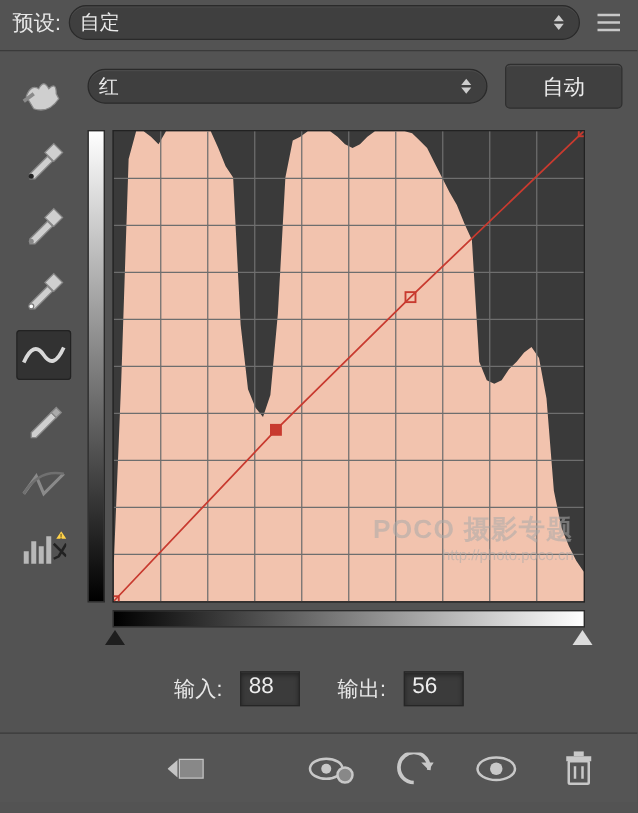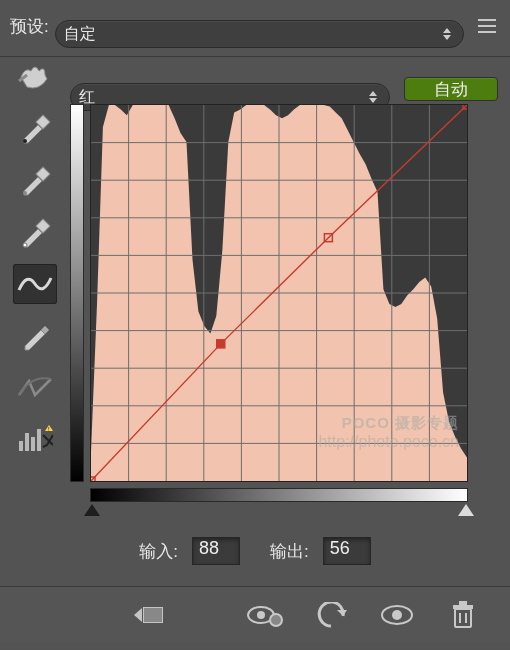--- a/index.html
+++ b/index.html
@@ -7,40 +7,39 @@
   .panel { width: 510px; height: 650px; position: relative; padding-top: 0; }
 
   
   .preset-row { display: flex; align-items: center; gap: 6px; padding: 4px 10px 8px 10px; border-bottom: 1px solid #3a3a3a; }
   .label { font-size: 17px; color: #e8e8e8; white-space: nowrap; }
   .select {
     flex: 1; height: 28px; background: #3f3f3f; border: 1px solid #2a2a2a; border-radius: 14px;
     display: flex; align-items: center; justify-content: space-between; padding: 0 8px; font-size: 16px;
     box-shadow: inset 0 1px 0 rgba(255,255,255,0.06);
     cursor: default;
-    margin-top: 16px;
   }
   .stepper {
     width: 16px; height: 22px; display: flex; flex-direction: column; justify-content: center; align-items: center; gap: 2px;
   }
   .tri-up, .tri-down {
     width: 0; height: 0; border-left: 4px solid transparent; border-right: 4px solid transparent;
   }
   .tri-up { border-bottom: 5px solid #ccc; }
   .tri-down { border-top: 5px solid #ccc; }
   .menu-icon {
     width: 26px; height: 24px; margin-left: 4px; display: flex; flex-direction: column; justify-content: center; gap: 4px; align-items: center;
   }
   .menu-icon div { width: 18px; height: 2px; background: #c8c8c8; }
 
   
   .channel-row { display: flex; align-items: center; gap: 14px; padding: 10px 12px 10px 70px; }
   .channel-row .select { flex: 1; }
   .btn {
-    height: 24px; min-width: 94px; background: #4d7c0f; border: 1px solid #2f2f2f; border-radius: 4px;
+    height: 36px; min-width: 94px; background: #404040; border: 1px solid #2f2f2f; border-radius: 4px;
     font-size: 17px; color: #eee; display: flex; align-items: center; justify-content: center;
     box-shadow: inset 0 1px 0 rgba(255,255,255,0.08);
     cursor: default;
   }
 
   
   .toolcol {
     position: absolute; left: 6px; top: 54px; width: 58px; display: flex; flex-direction: column; gap: 12px; align-items: center; padding-top: 2px;
   }
   .tool {
@@ -65,21 +64,21 @@
     position: absolute; left: 20px; top: 4px; width: 378px; height: 378px;
     background: #3a3a3a; border: 1px solid #222;
   }
   .plot svg { position: absolute; left: 0; top: 0; }
   .grid line { stroke: #6e6e6e; stroke-width: 1; }
   .hist { fill: #f2c3ae; stroke: none; }
   .curve-line { stroke: #c83a2f; stroke-width: 1.4; fill: none; }
   .pt { fill: none; stroke: #c83a2f; stroke-width: 1.5; }
   .pt.sel { fill: #c83a2f; }
   .watermark { position:absolute; right:8px; bottom:30px; color:#aaa; font-size:16px; opacity:.55; text-align:right; pointer-events:none; font-family:Arial, sans-serif; }
-  .watermark .big { font-size:15px; font-weight:bold; letter-spacing:1px; }
+  .watermark .big { font-size:21px; font-weight:bold; letter-spacing:1px; }
 
   
   .slider-tri {
     position: absolute; width: 0; height: 0; border-left: 8px solid transparent; border-right: 8px solid transparent; border-bottom: 12px solid #1e1e1e;
   }
   .slider-tri.white { border-bottom-color: #dcdcdc; }
 
   
   .io-row { position: absolute; left: 0; right: 0; top: 537px; display: flex; align-items: center; justify-content: center; gap: 14px; }
   .numbox {
@@ -216,21 +215,21 @@
         <g id="curve-g">
             <path d="M0 376 L129.75686274509803 238.87058823529412 L237.39607843137253 132.70588235294116 L376 0" class="curve-line"></path>
             <rect x="-4" y="372" width="8" height="8" class="pt"></rect>
             <rect x="125.75686274509803" y="234.87058823529412" width="8" height="8" class="pt sel"></rect>
             <rect x="233.39607843137253" y="128.70588235294116" width="8" height="8" class="pt"></rect>
             <rect x="372" y="-4" width="8" height="8" class="pt"></rect>
           </g>
       </svg>
       <div class="watermark">
         <div class="big">POCO 摄影专题</div>
-        <div style="font-size:16px">http://photo.poco.cn</div>
+        <div style="font-size:12px">http://photo.poco.cn</div>
       </div>
     </div>
     <div class="hgrad"></div>
 
     <div class="slider-tri" style="left:14px; top:404px;"></div>
     <div class="slider-tri white" style="left:388px; top:404px;"></div>
   </div>
 
   <div class="io-row">
     <span class="label">输入:</span>

